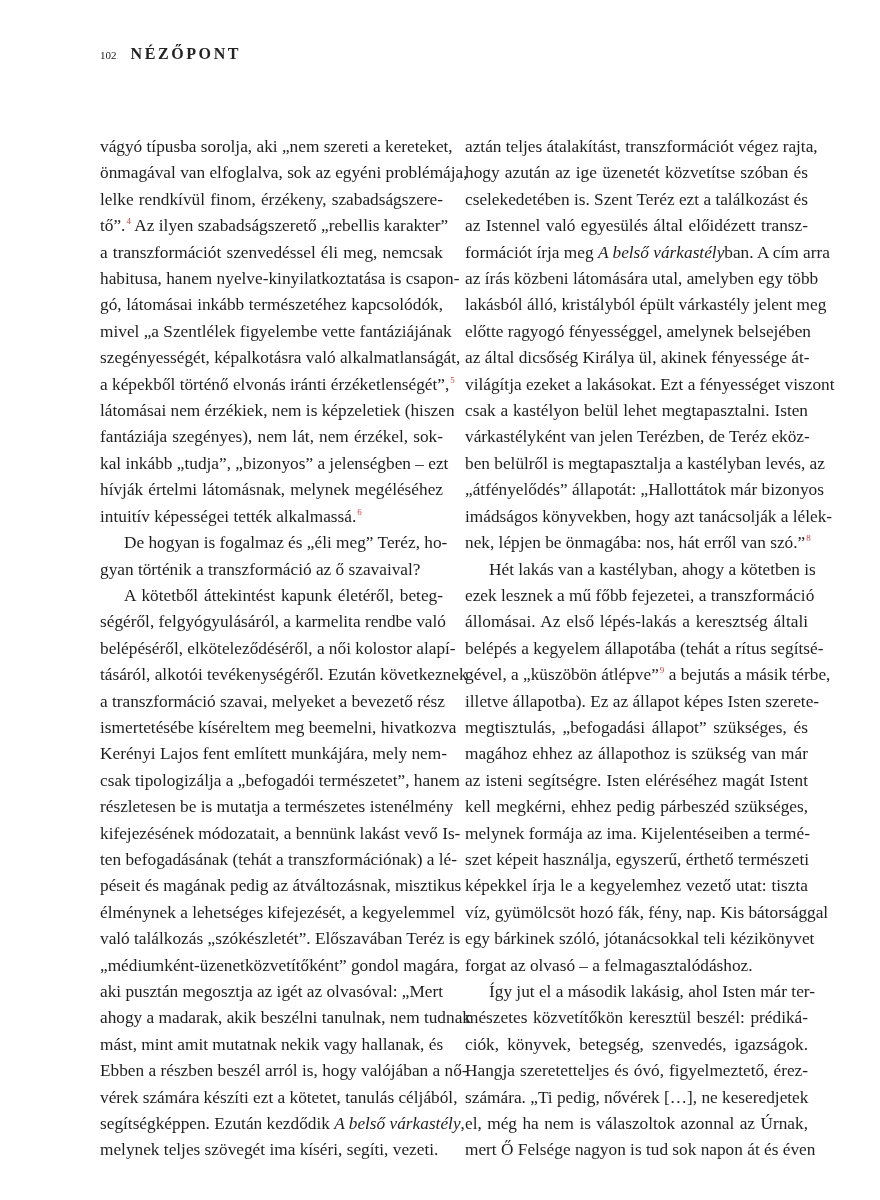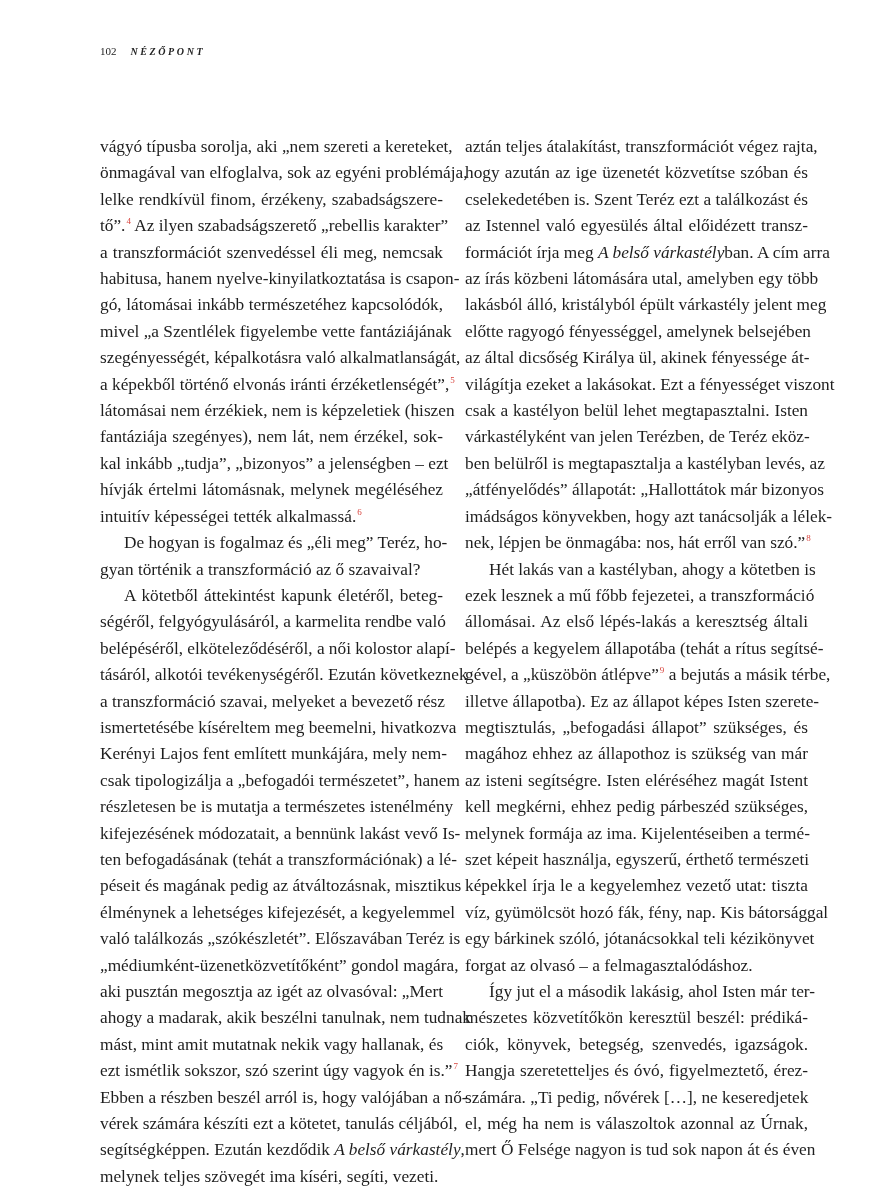--- a/index.html
+++ b/index.html
@@ -11,22 +11,22 @@
     color: #1e1e1e;
     font-family: "DejaVu Serif", "Liberation Serif", serif;
   }
   .running-head {
     position: absolute; left: 100px; top: 45px;
     font-family: "Liberation Serif", serif;
     font-size: 11px; color: #222;
     display: flex; align-items: baseline; gap: 14px;
   }
   .running-head .section {
-    font-style: italic; font-weight: bold;
-    letter-spacing: 2.6px; font-size: 10px;
+    font-weight: bold;
+    letter-spacing: 2.6px; font-size: 16px;
   }
   .column {
     position: absolute; top: 134px; width: 343px;
     font-family: "Liberation Serif", serif;
     font-size: 17.3px; line-height: 26.4px;
     text-align: justify;
     hyphens: manual;
   }
   .col-left { left: 100px; }
   .col-right { left: 465px; }
@@ -73,21 +73,20 @@
     <span class="line"><span>részletesen be is mutatja a természetes istenélmény</span></span>
     <span class="line"><span>kifejezésének módozatait, a bennünk lakást vevő Is-</span></span>
     <span class="line"><span>ten befogadásának (tehát a transzformációnak) a lé-</span></span>
     <span class="line"><span>péseit és magának pedig az átváltozásnak, misztikus</span></span>
     <span class="line"><span>élménynek a lehetséges kifejezését, a kegyelemmel</span></span>
     <span class="line"><span>való találkozás „szókészletét”. Előszavában Teréz is</span></span>
     <span class="line"><span>„médiumként-üzenetközvetítőként” gondol magára,</span></span>
     <span class="line"><span>aki pusztán megosztja az igét az olvasóval: „Mert</span></span>
     <span class="line"><span>ahogy a madarak, akik beszélni tanulnak, nem tudnak</span></span>
     <span class="line"><span>mást, mint amit mutatnak nekik vagy hallanak, és</span></span>
-    <span class="line"><span>ezt ismétlik sokszor, szó szerint úgy vagyok én is.”</span><sup class="fn" style="color: rgb(216, 69, 63);">7</sup></span>
     <span class="line"><span>Ebben a részben beszél arról is, hogy valójában a nő-</span></span>
     <span class="line"><span>vérek számára készíti ezt a kötetet, tanulás céljából,</span></span>
     <span class="line"><span>segítségképpen. Ezután kezdődik </span><em>A belső várkastély</em><span>,</span></span>
     <span class="line last"><span>melynek teljes szövegét ima kíséri, segíti, vezeti.</span></span>
   </div>
 <div class="column col-right" id="col-right">
     <span class="line"><span>aztán teljes átalakítást, transzformációt végez rajta,</span></span>
     <span class="line"><span>hogy azután az ige üzenetét közvetítse szóban és</span></span>
     <span class="line"><span>cselekedetében is. Szent Teréz ezt a találkozást és</span></span>
     <span class="line"><span>az Istennel való egyesülés által előidézett transz-</span></span>

